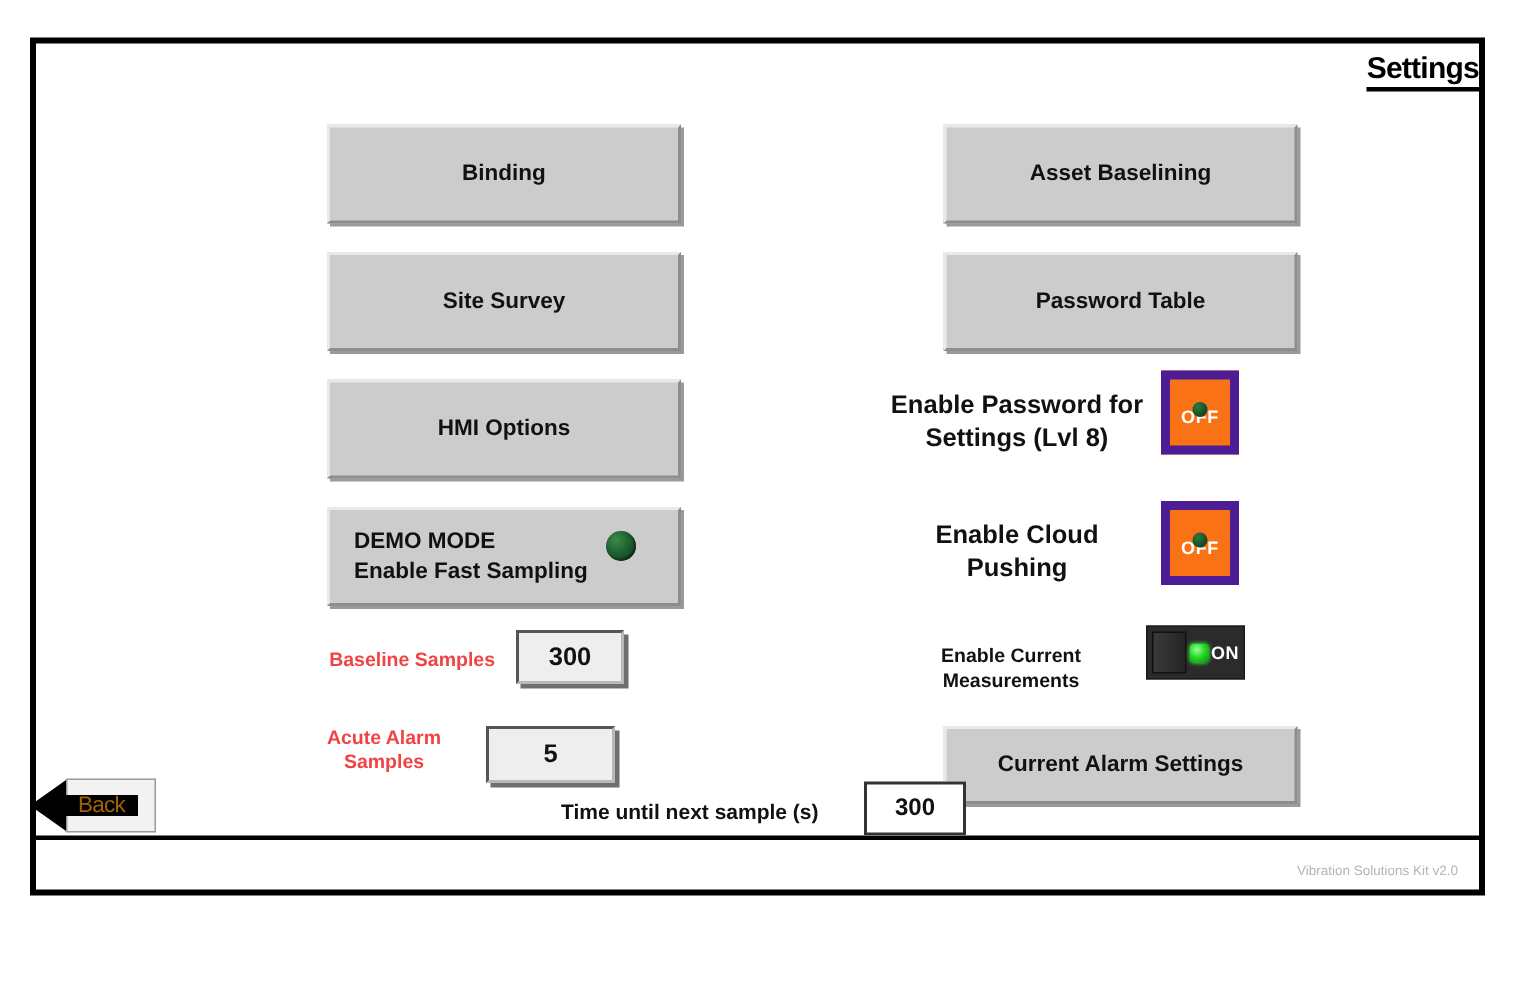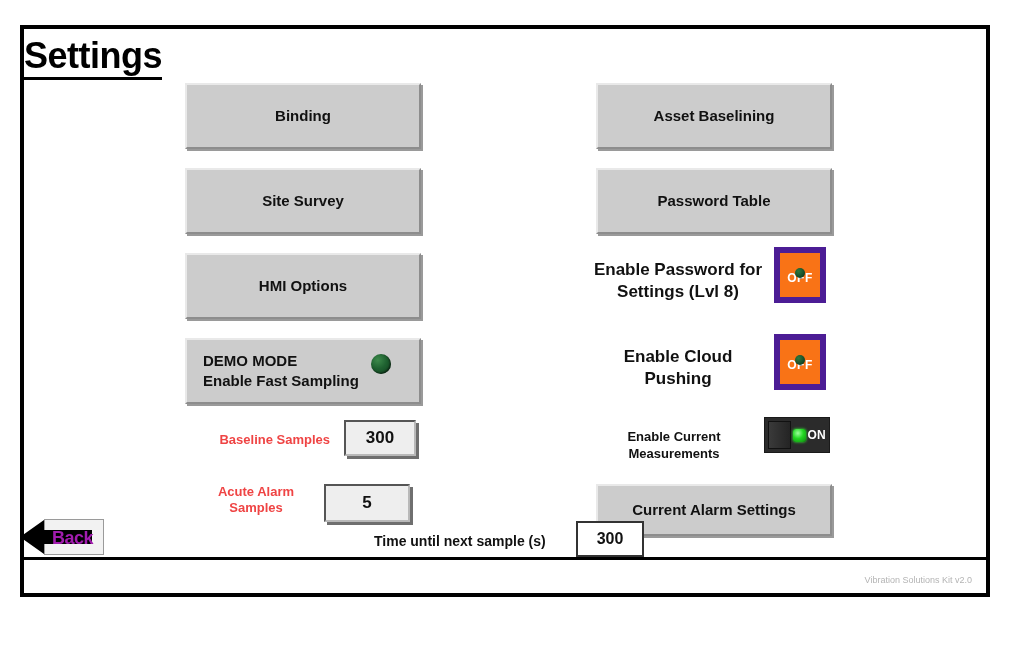--- a/index.html
+++ b/index.html
@@ -30,22 +30,22 @@
     border: 4px solid #000000;
     box-sizing: border-box;
   }
 
   
   .page-title {
     position: absolute;
     left: 0;
     top: 6px;
     width: 100%;
-    text-align: left;
-    font-size: 36px;
+    text-align: right;
+    font-size: 20px;
     font-weight: bold;
     color: #000000;
     letter-spacing: -0.5px;
   }
   .page-title span {
     border-bottom: 3px solid #000000;
     padding-bottom: 1px;
   }
 
   
@@ -63,21 +63,21 @@
     justify-content: center;
     font-size: 15px;
     font-weight: bold;
     color: #111111;
     text-align: center;
     line-height: 1.35;
     cursor: pointer;
     user-select: none;
   }
 
-  .btn-wide  { width: 236px; height: 66px; }
+  .btn-wide  { width: 236px; height: 66px; margin-left: 33px; }
 
   
   .demo-btn {
     justify-content: flex-start;
     padding-left: 16px;
     text-align: left;
     flex-direction: column;
     align-items: flex-start;
     justify-content: center;
   }
@@ -244,23 +244,23 @@
     position: absolute;
     left: 0;
     top: 0;
     width: 92px;
     height: 40px;
   }
   .back-text {
     position: absolute;
     left: 34px;
     top: 11px;
-    font-size: 18px;
-    font-weight: bold;
-    color: #a21caf;
+    font-size: 15px;
+    font-weight: normal;
+    color: #a16207;
     letter-spacing: -0.5px;
   }
   .back-plate {
     position: absolute;
     left: 26px;
     top: 2px;
     width: 60px;
     height: 36px;
     background: #f2f2f2;
     border: 1px solid #9a9a9a;

